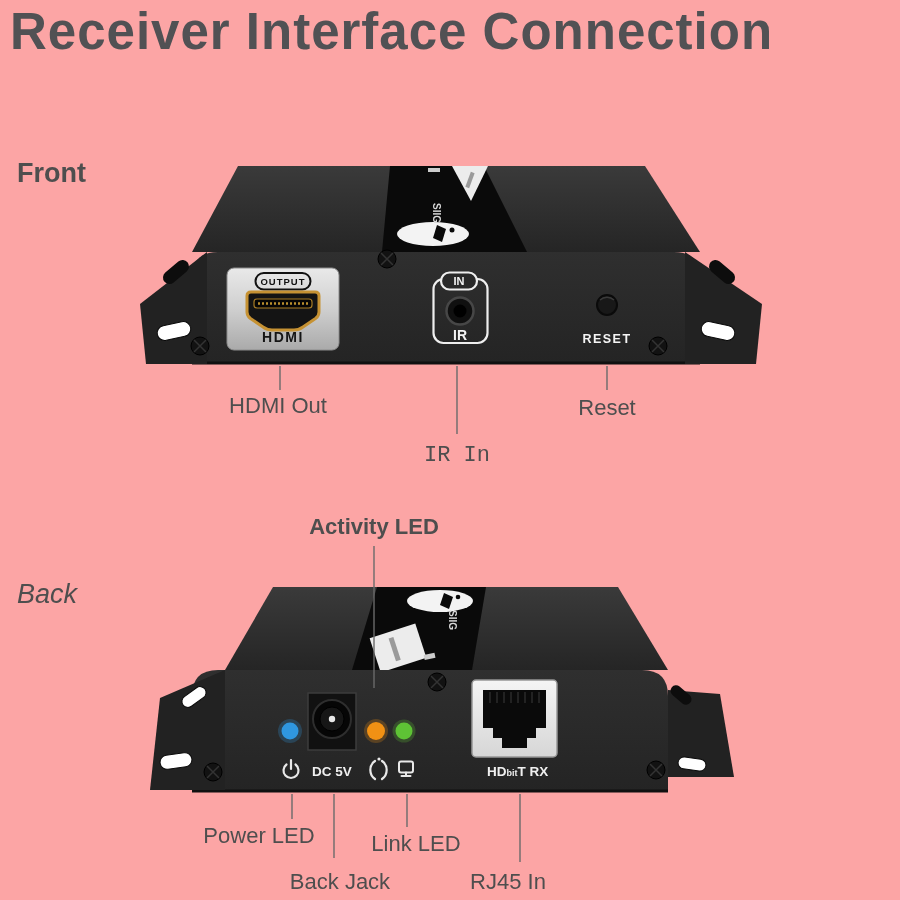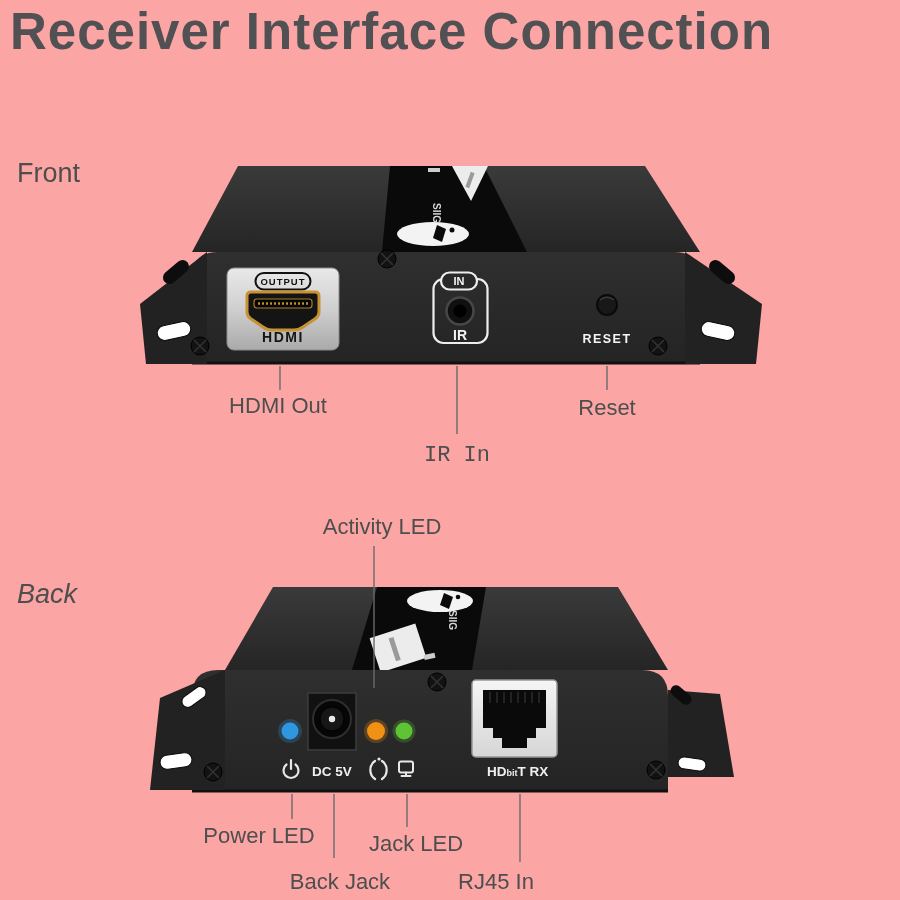--- a/index.html
+++ b/index.html
@@ -12,21 +12,21 @@
   .callout{position:absolute;transform:translateX(-50%);font-size:22px;color:#4e4e4e;
            white-space:nowrap;}
   svg text{font-family:"Liberation Sans", sans-serif;}
 </style>
 </head>
 <body>
 
 <div id="stage">
 
   <div class="title">Receiver Interface Connection</div>
-  <div class="section-label" style="left:17px;top:158px;">Front</div>
+  <div class="section-label" style="left:17px;top:158px;font-weight:bold;">Front</div>
   <div class="section-label" style="left:17px;top:579px;font-style:italic;">Back</div>
 
   <svg id="devices" width="900" height="900" viewBox="0 0 900 900">
     <defs>
       <linearGradient id="gTop" x1="0" y1="0" x2="0" y2="1">
         <stop offset="0" stop-color="#3a3a3a"></stop>
           <stop offset="1" stop-color="#252525"></stop>
       </linearGradient>
       <linearGradient id="gFace" x1="0" y1="0" x2="0" y2="1">
         <stop offset="0" stop-color="#2f2f2f"></stop>
@@ -213,18 +213,18 @@
       <line x1="334" y1="794" x2="334" y2="858"></line>
       <line x1="407" y1="794" x2="407" y2="827"></line>
       <line x1="520" y1="794" x2="520" y2="862"></line>
     </g>
   </svg>
 
   <div class="callout" style="left:278px;top:393px;">HDMI Out</div>
   <div class="callout" style="left:457px;top:443px;font-family:Liberation Mono, monospace;">IR In</div>
   <div class="callout" style="left:607px;top:395px;">Reset</div>
 
-  <div class="callout" style="left:382px;top:514px;">Activity LED</div>
+  <div class="callout" style="left:374px;top:514px;font-weight:bold;">Activity LED</div>
   <div class="callout" style="left:259px;top:823px;">Power LED</div>
-  <div class="callout" style="left:416px;top:831px;">Jack LED</div>
+  <div class="callout" style="left:416px;top:831px;">Link LED</div>
   <div class="callout" style="left:340px;top:869px;">Back Jack</div>
-  <div class="callout" style="left:496px;top:869px;">RJ45 In</div>
+  <div class="callout" style="left:508px;top:869px;">RJ45 In</div>
 </div>
 
 </body></html>

